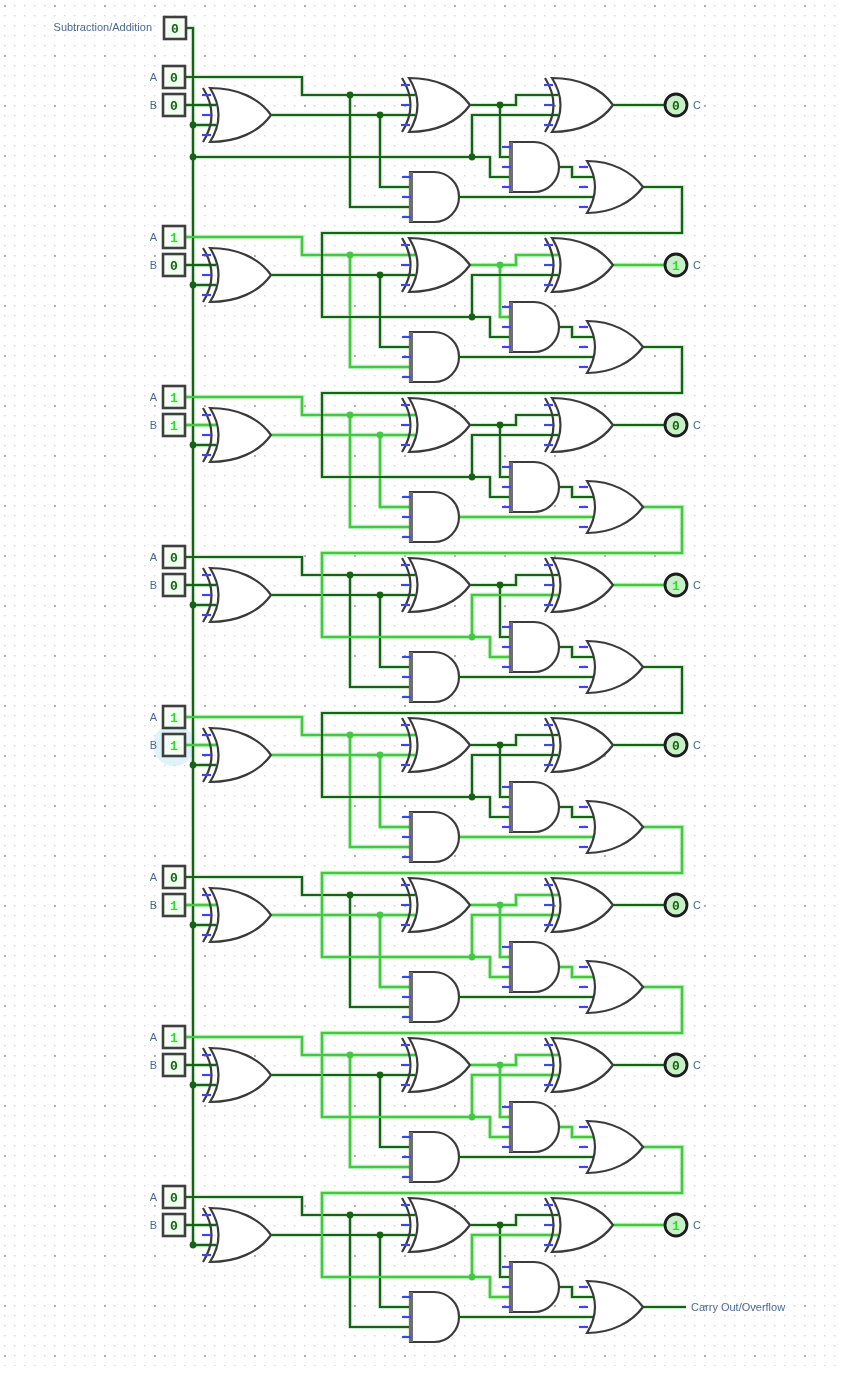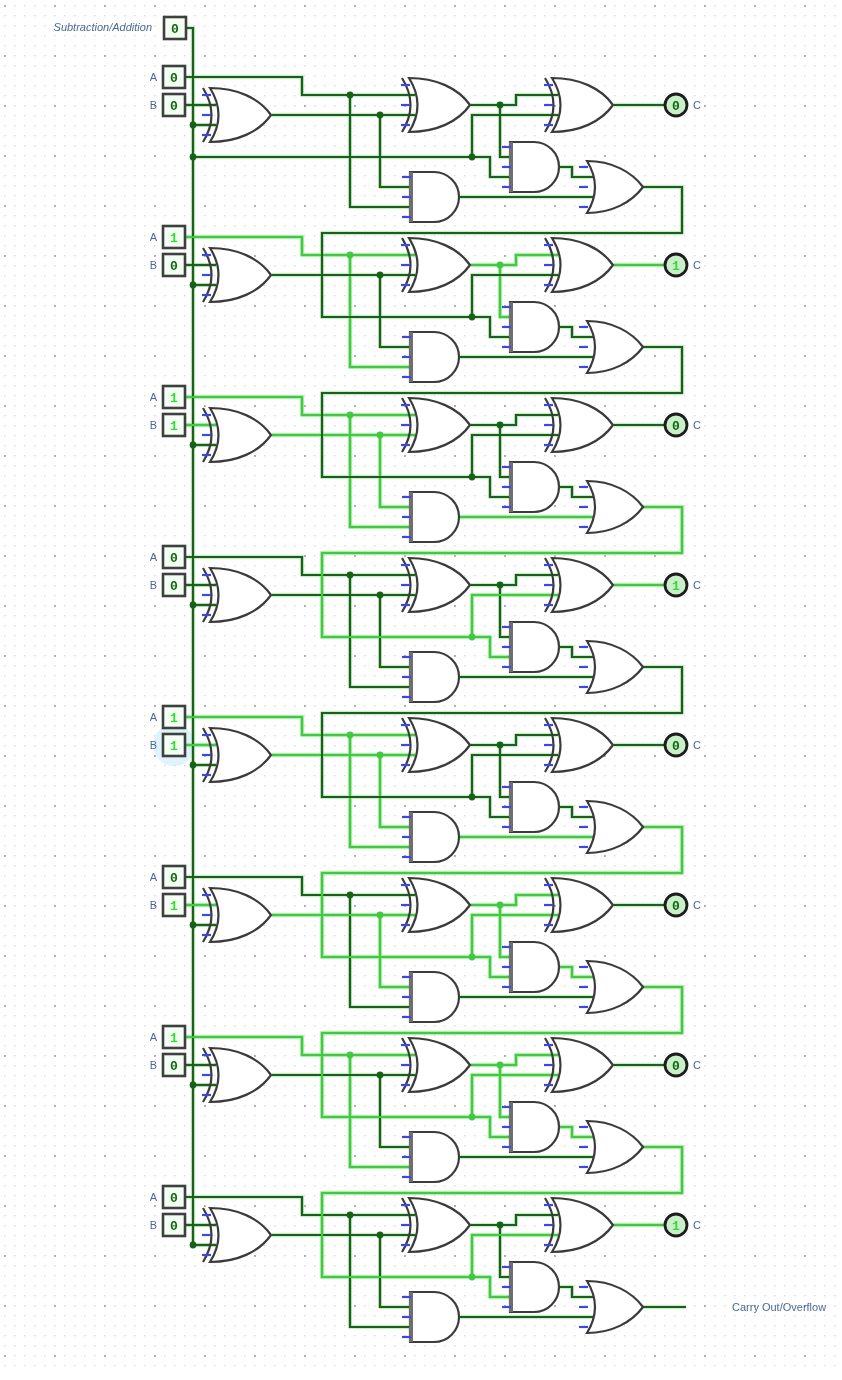--- a/index.html
+++ b/index.html
@@ -1,20 +1,20 @@
 <!DOCTYPE html>
 <html><head>
 <meta charset="utf-8">
 <style>
   html,body{margin:0;padding:0;background:#ffffff;}
   .canvas{position:relative;width:842px;height:1380px;background:#ffffff;overflow:hidden;
           font-family:"Liberation Sans",sans-serif;}
   .flabel{position:absolute;font-size:11px;white-space:nowrap;}
   .ctrl-label{top:21px;right:690px;}
-  .carry-label{top:1301px;left:732px;}
+  .carry-label{top:1301px;left:691px;}
   .pin-digit{font:700 13px "Liberation Mono",monospace;}
   .pin-label{font:11px "Liberation Sans",sans-serif;}
   svg{position:absolute;left:0;top:0;}
 </style>
 </head>
 <body>
 
 <div class="canvas">
   <svg id="schem" width="842" height="1380">
       <defs>
@@ -742,15 +742,15 @@
         <text x="157" y="909" text-anchor="end" class="pin-label" fill="#4a6a96">B</text>
         <text x="693" y="909" text-anchor="start" class="pin-label" fill="#4a6a96">C</text>
         <text x="157" y="1041" text-anchor="end" class="pin-label" fill="#4a6a96">A</text>
         <text x="157" y="1069" text-anchor="end" class="pin-label" fill="#4a6a96">B</text>
         <text x="693" y="1069" text-anchor="start" class="pin-label" fill="#4a6a96">C</text>
         <text x="157" y="1201" text-anchor="end" class="pin-label" fill="#4a6a96">A</text>
         <text x="157" y="1229" text-anchor="end" class="pin-label" fill="#4a6a96">B</text>
         <text x="693" y="1229" text-anchor="start" class="pin-label" fill="#4a6a96">C</text>
       </g>
     </svg>
-  <div class="flabel ctrl-label" style="color: rgb(74, 106, 150); font-style: italic;">Subtraction/Addition</div>
+  <div class="flabel ctrl-label" style="color: rgb(74, 106, 150);">Subtraction/Addition</div>
   <div class="flabel carry-label" style="color: rgb(74, 106, 150);">Carry Out/Overflow</div>
 </div>
 
 </body></html>

